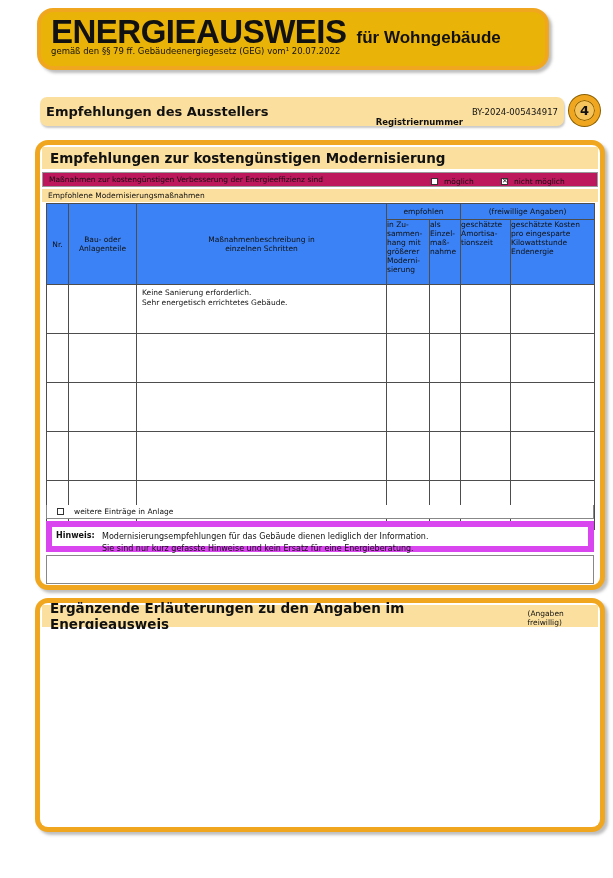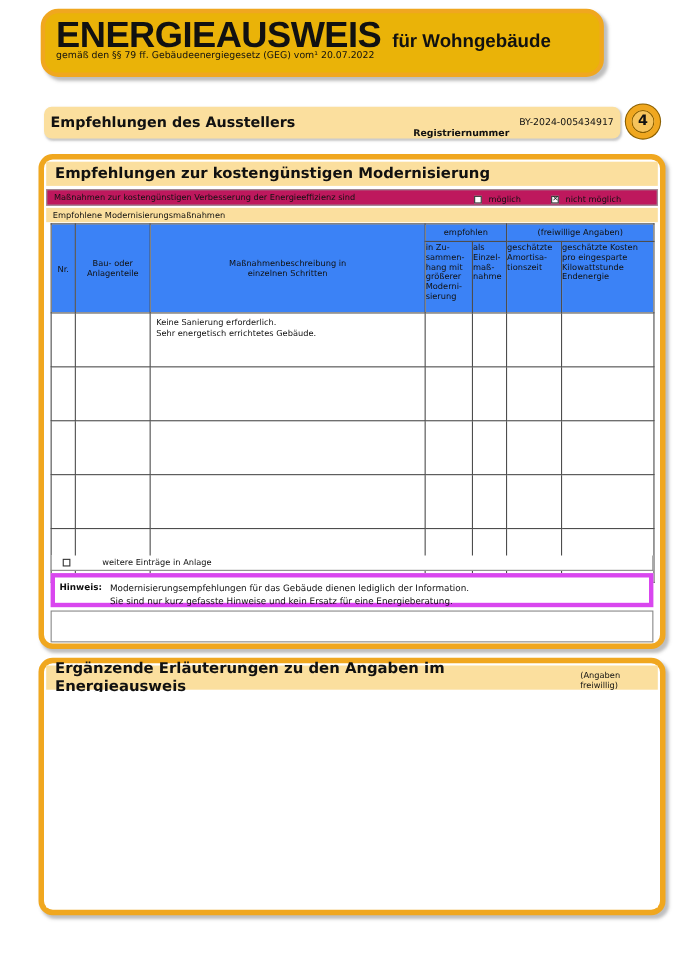--- a/index.html
+++ b/index.html
@@ -86,25 +86,25 @@
   .th-center{text-align:left;}
   .modtable td{background:#fff;height:42px;vertical-align:top;}
   .modtable td.desc{padding:3px 5px;line-height:1.35;}
 
   .weitere-row{
     position:absolute;left:6px;top:360px;width:548px;height:14px;
     border:1px solid #888;border-top:none;box-sizing:border-box;background:#fff;
     display:flex;align-items:center;font-size:7.5px;
   }
   .weitere-row .cb{margin-left:10px;}
-  .weitere-row span.lbl{margin-left:29px;}
+  .weitere-row span.lbl{margin-left:10px;}
 
   .hinweis{
     position:absolute;left:6px;top:376px;width:548px;height:31px;
-    border:4px solid #d946ef;box-sizing:border-box;background:#fff;
+    border:6px solid #d946ef;box-sizing:border-box;background:#fff;
     font-size:8px;display:flex;padding:4px 0 0 4px;
   }
   .hinweis .hw-label{font-weight:bold;width:46px;flex:none;}
   .hinweis .hw-text{line-height:1.5;}
 
   .genauere{
     position:absolute;left:6px;top:410px;width:548px;height:29px;
     border:1px solid #888;box-sizing:border-box;background:#fff;display:flex;
   }
   .genauere .gn-label{width:189px;flex:none;border-right:1px solid #888;

